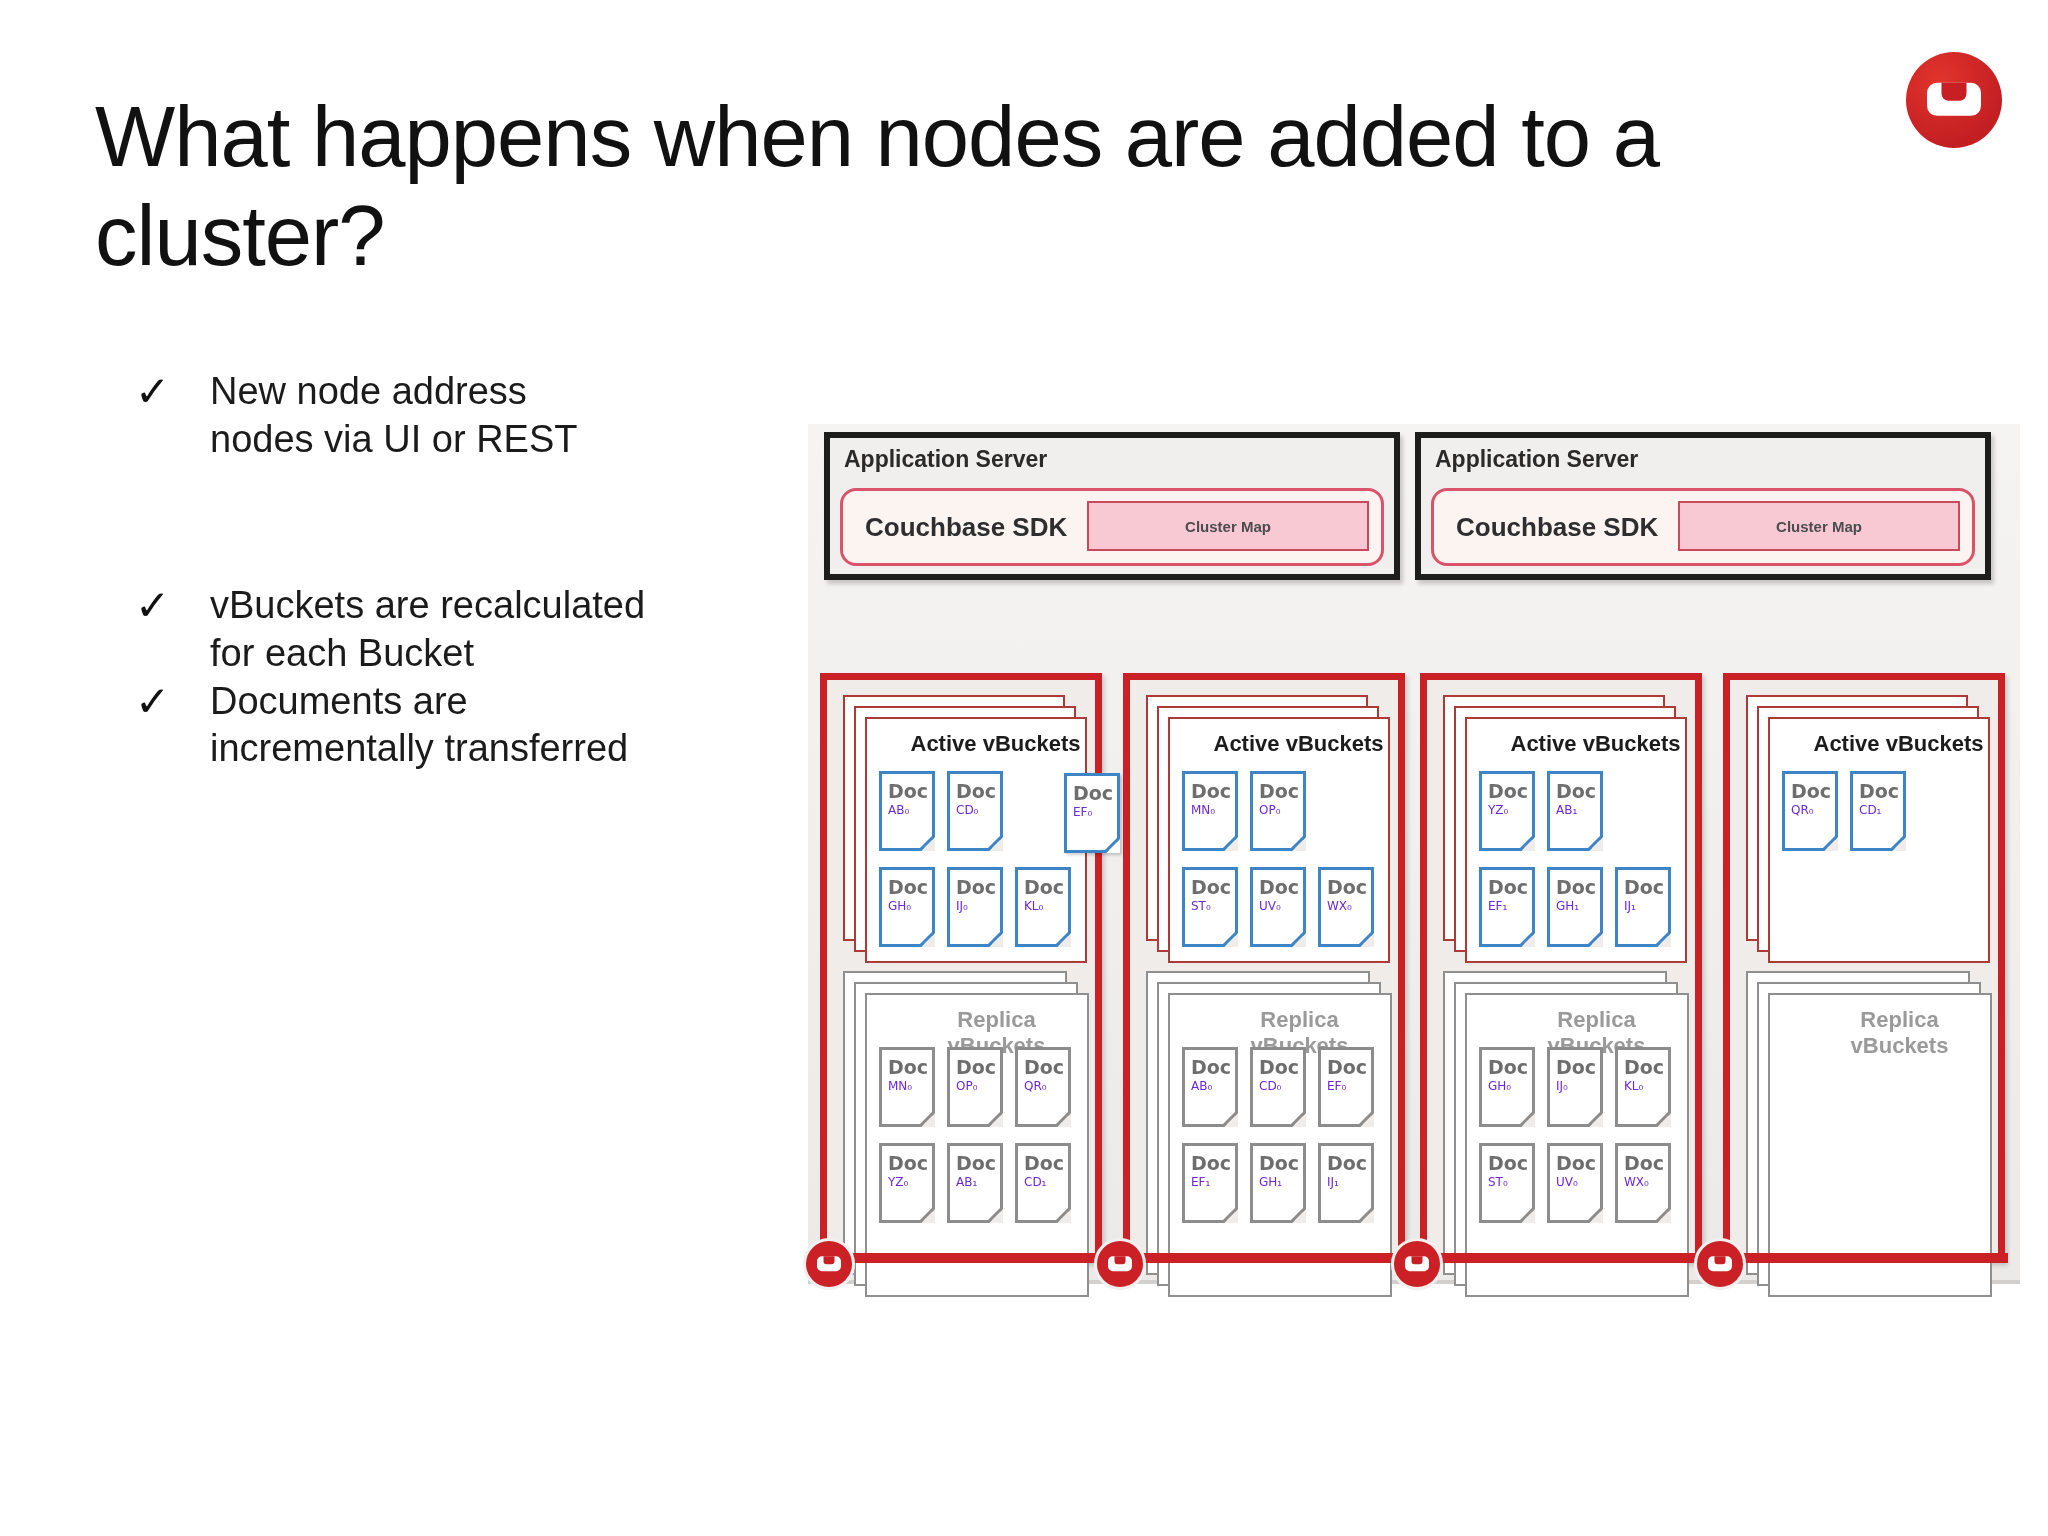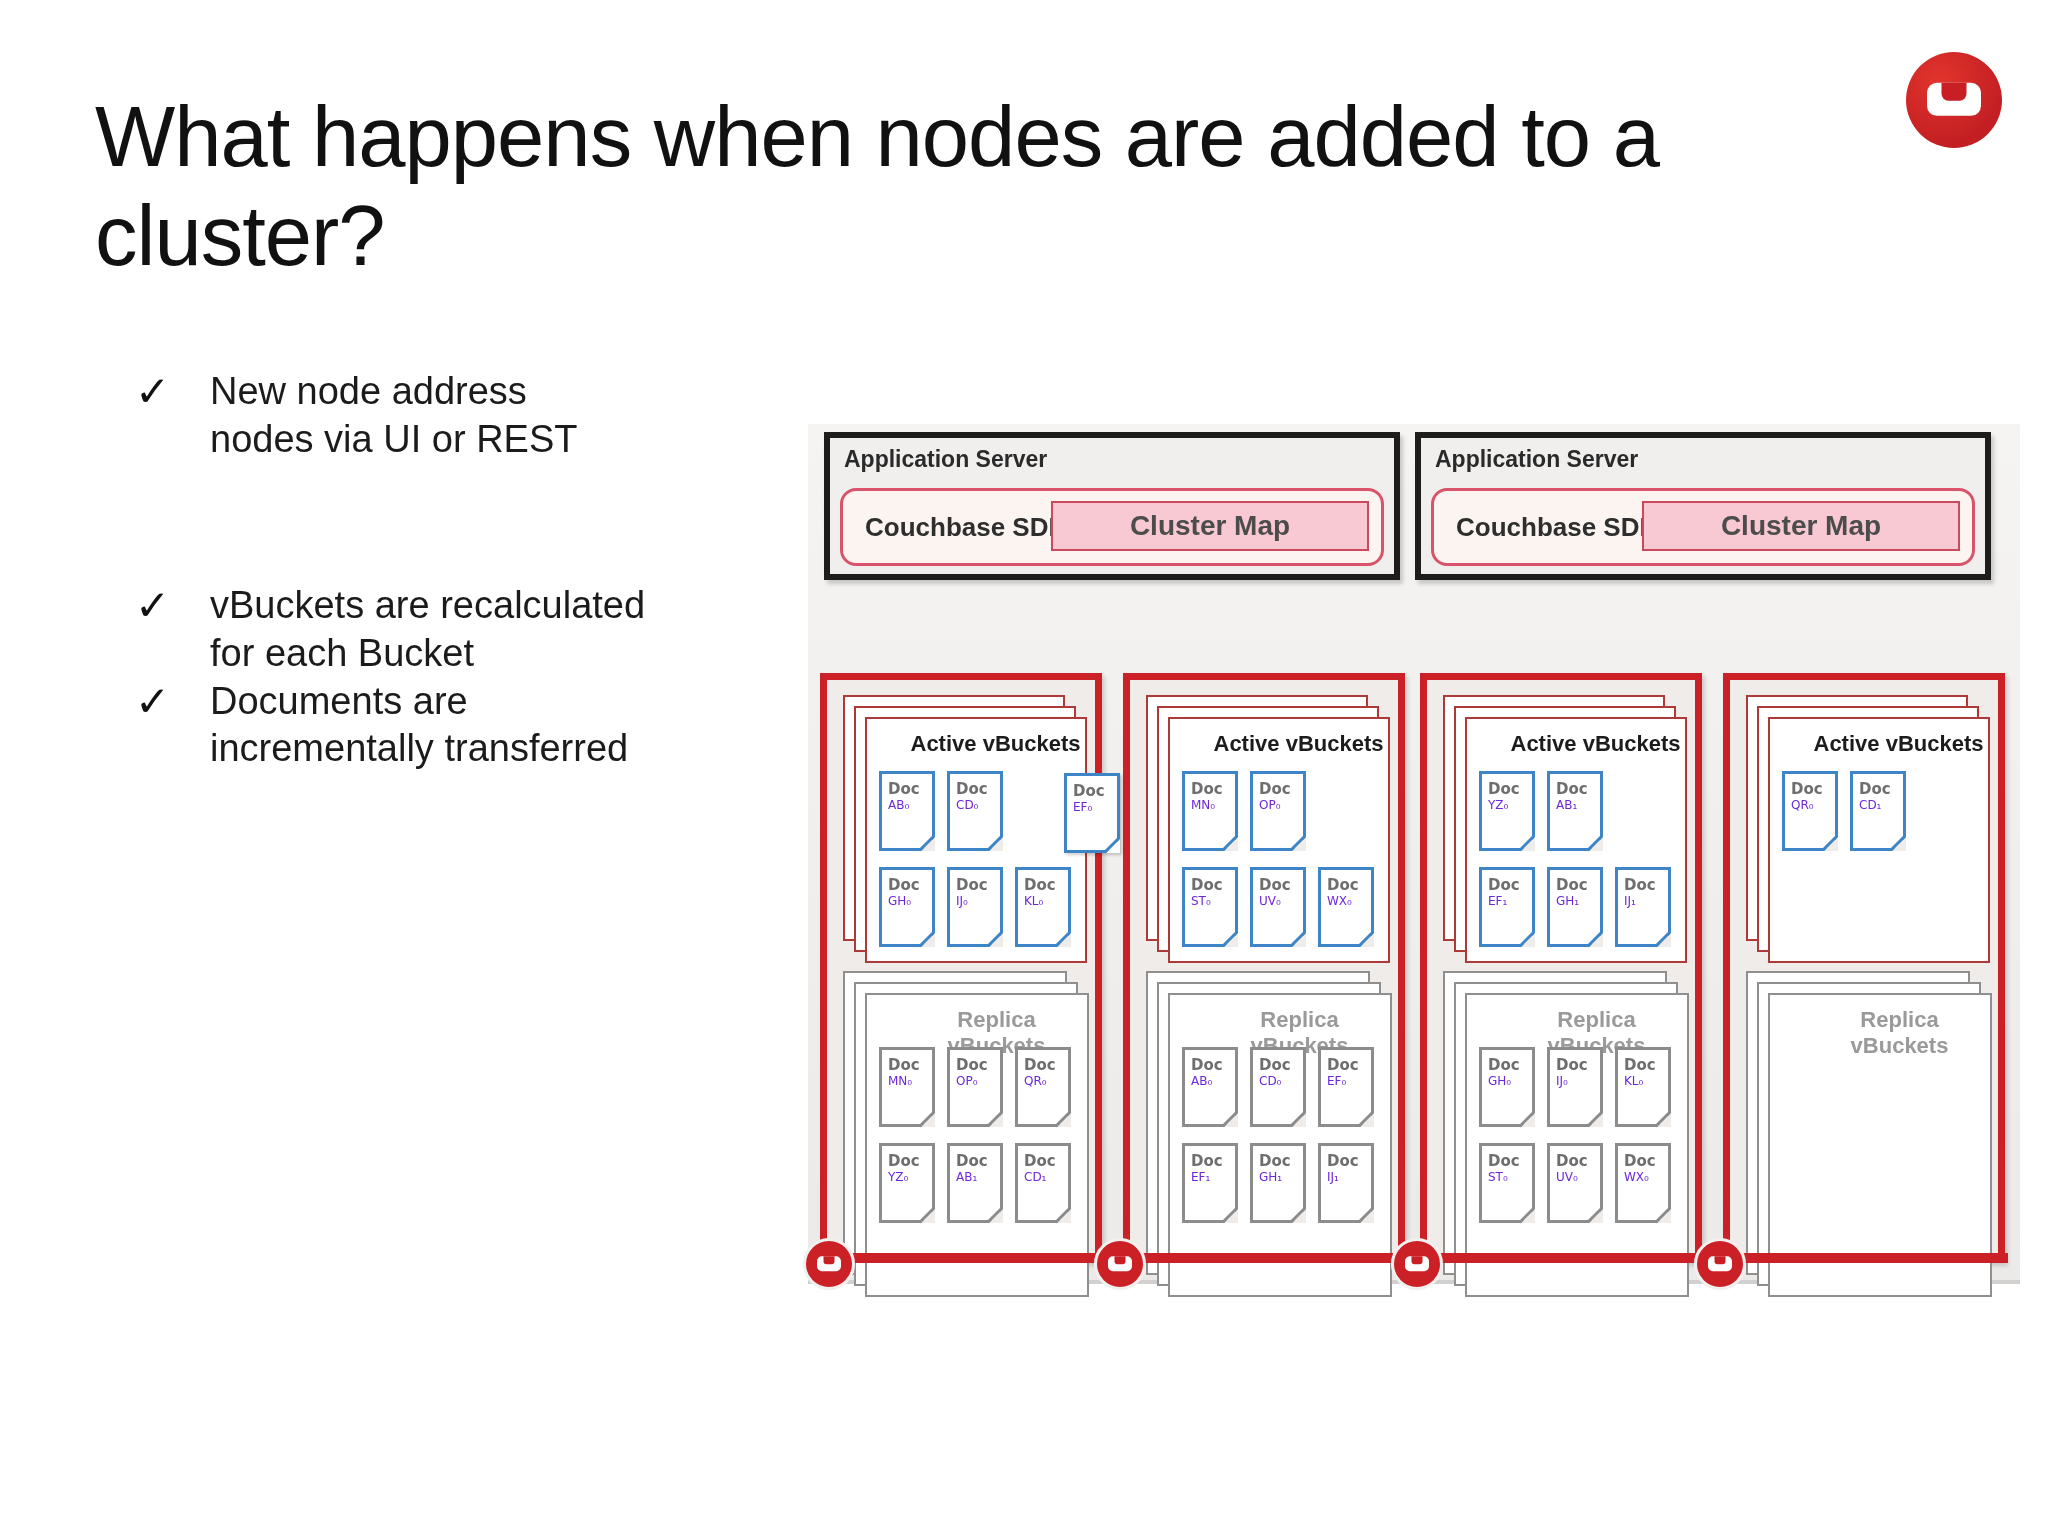--- a/index.html
+++ b/index.html
@@ -31,23 +31,23 @@
   .diagram::after{content:"";position:absolute;left:0;right:0;bottom:0;height:4px;background:#d2d0cf;}
 
   
   .appserver{position:absolute;top:8px;width:576px;height:148px;background:#f1efee;
              border:6px solid #1d1d1b;box-sizing:border-box;box-shadow:3px 4px 4px rgba(0,0,0,.18);}
   .app-title{position:absolute;left:14px;top:8px;font-size:23px;font-weight:700;color:#2a2a2a;}
   .sdk{position:absolute;left:10px;right:10px;top:50px;height:78px;border:3px solid #d9536a;
        border-radius:16px;background:#fbf4f1;box-sizing:border-box;}
   .sdk-label{position:absolute;left:22px;top:50%;transform:translateY(-50%);
              font-size:26px;font-weight:700;color:#2e2e2e;}
-  .cluster-map{position:absolute;right:12px;top:10px;width:318px;height:50px;background:#f8c8d3;
+  .cluster-map{position:absolute;right:12px;top:10px;width:282px;height:50px;background:#f8c8d3;
                border:2px solid #c84a5c;box-sizing:border-box;display:flex;align-items:center;
-               justify-content:center;font-size:28px;font-weight:700;color:#4c4c4c;}
+               justify-content:center;font-size:15px;font-weight:700;color:#4c4c4c;}
 
   
   .node{position:absolute;top:249px;width:282px;height:590px;border:7px solid #cb2026;
         background:#efecea;box-sizing:border-box;box-shadow:3px 3px 4px rgba(0,0,0,.15);}
 
   .stack{position:absolute;}
   .stack .layer{position:absolute;width:100%;height:100%;background:#fff;box-sizing:border-box;}
   .stack .page{position:absolute;width:100%;height:100%;background:#fff;box-sizing:border-box;z-index:2;}
   .stack.active{left:38px;top:37px;width:222px;height:246px;}
   .stack.active .layer,.stack.active .page{border:2px solid #ad3a36;}
@@ -60,21 +60,21 @@
   .stack.replica .stack-title{color:#9a9a9a;}
 
   .rows{position:absolute;left:12px;top:52px;right:4px;}
   .doc-row{display:flex;gap:12px;margin-bottom:16px;}
 
   
   .doc{position:relative;width:56px;height:80px;background:#fff;box-sizing:border-box;
        padding:7px 0 0 6px;font-family:"DejaVu Sans","Liberation Sans",sans-serif;}
   .doc.active{border:3px solid #3d85c6;}
   .doc.replica{border:3px solid #8c8c8c;}
-  .doc-label{font-size:15px;font-weight:700;color:#6e6e6e;line-height:1.15;}
+  .doc-label{font-size:19px;font-weight:700;color:#6e6e6e;line-height:1.15;}
   .doc-code{font-size:12px;font-weight:400;color:#6d28d9;line-height:1.25;}
   .doc::after{content:"";position:absolute;right:-3px;bottom:-3px;width:0;height:0;
               border-bottom:14px solid #efecea;border-left:14px solid transparent;}
   .doc::before{content:"";position:absolute;right:-4px;bottom:3px;width:19px;height:3px;
                transform:rotate(-45deg);z-index:2;}
   .doc.active::before{background:#3d85c6;}
   .doc.replica::before{background:#8c8c8c;}
   .doc.floating{position:absolute;left:256px;top:349px;z-index:30;box-shadow:2px 2px 3px rgba(0,0,0,.2);}
   .doc.floating::after{border-bottom-color:#fff;}
 

